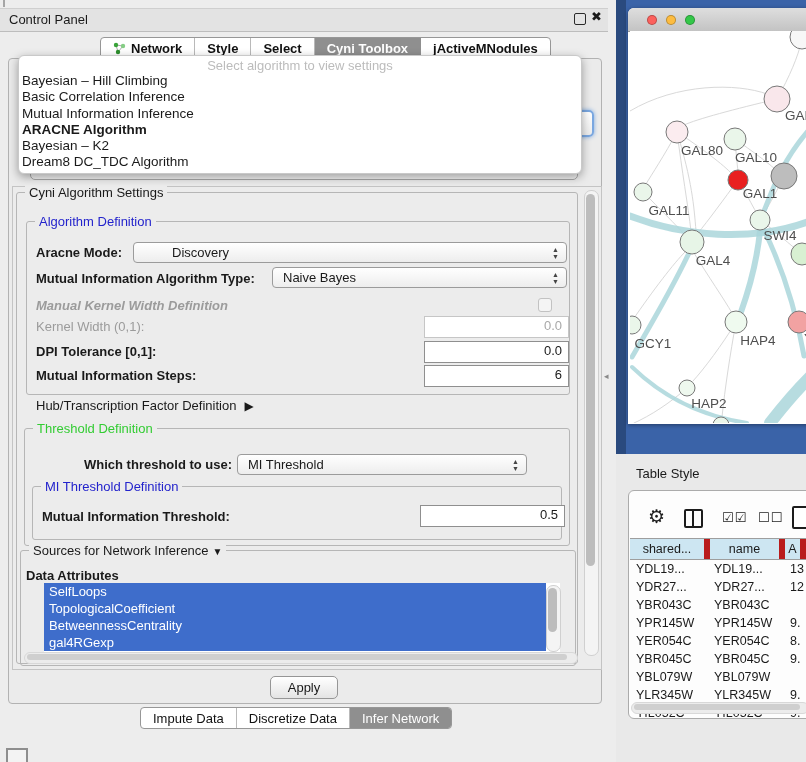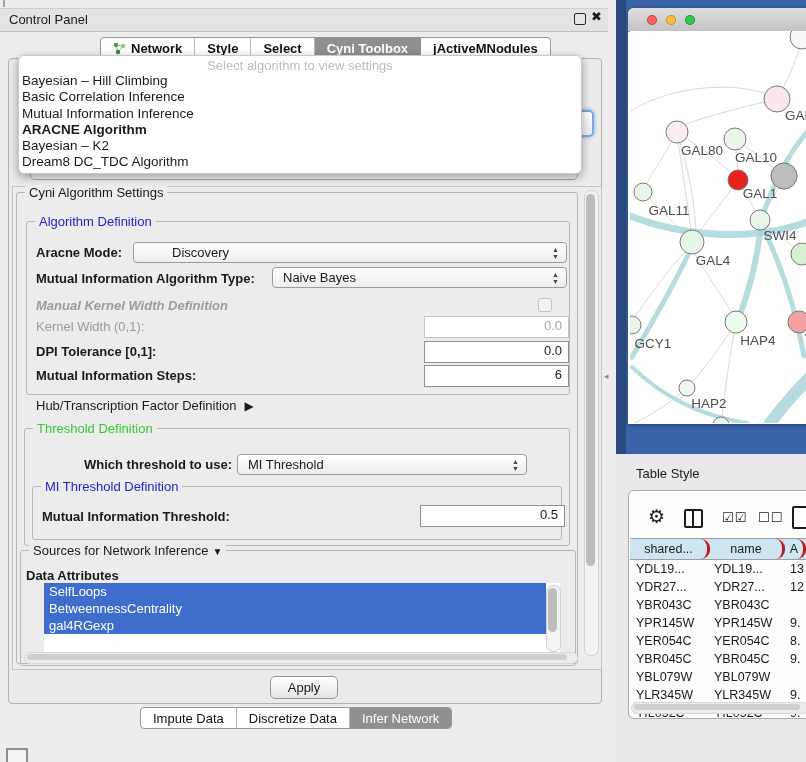--- a/index.html
+++ b/index.html
@@ -83,21 +83,21 @@
   #tp-box{left:628px;top:490px;width:184px;height:227px;background:#fdfdfd;border:1px solid #ababab;border-radius:6px;}
   .tbicon{position:absolute;color:#1c1c1c;}
   #gear-icon{left:648px;top:505px;font-size:19px;}
   #cols-icon{left:684px;top:509px;width:15px;height:15px;border:2px solid #1c1c1c;border-radius:2px;}
   #cols-icon::after{content:"";position:absolute;left:6px;top:0;width:2px;height:15px;background:#1c1c1c;}
   #check-icon{left:722px;top:510px;font-size:13px;letter-spacing:1px;}
   #uncheck-icon{left:758px;top:510px;font-size:13px;letter-spacing:1px;}
   #doc-icon{left:792px;top:506px;width:16px;height:19px;border:2px solid #1c1c1c;border-radius:2px;background:#fff;}
   #tbl{left:630px;top:538px;width:176px;position:absolute;font-size:12.5px;}
   #tbl-header{display:flex;height:20px;background:#cde6f2;border-top:1px solid #9e9e9e;border-bottom:1px solid #9e9e9e;}
-  #tbl-header .hc{display:flex;align-items:center;justify-content:center;border-right:3px solid #b91c1c;box-sizing:border-box;overflow:hidden;border-radius:9px;}
+  #tbl-header .hc{display:flex;align-items:center;justify-content:center;border-right:6px solid #b91c1c;box-sizing:border-box;overflow:hidden;}
   .trow{display:flex;height:18px;line-height:18px;}
   .trow .c{overflow:hidden;white-space:nowrap;box-sizing:border-box;}
   .c1{width:80px;padding-left:6px;}
   .c2{width:75px;padding-left:4px;}
   .c3{flex:1;padding-left:5px;}
   #tbl-hscroll{left:631px;top:702px;width:176px;}
   #collapse-handle{left:604px;top:371px;font-size:9px;color:#8a8a8a;}
   #corner-grip{left:6px;top:748px;width:18px;height:16px;border:2px solid #8e8e8e;background:#f3f3f3;}
   #top-left-tick{left:3px;top:0;width:2px;height:7px;background:#a5a5a5;}
 </style>
@@ -209,20 +209,21 @@
 </div>
 <div class="lbl b" style="left:42px;top:509px;">Mutual Information Threshold:</div>
 <div class="field" style="left:420px;top:505px;width:137px;">0.5</div>
 
 <div class="fs" style="left:20px;top:550px;width:554px;height:114px;">
   <span class="lg"><span>Sources for Network Inference</span><span class="tri-down">▼</span></span>
 </div>
 <div class="lbl b" style="left:26px;top:568px;">Data Attributes</div>
 <div class="abs" id="attr-list">
     <div class="attr-item" style="background: rgb(62, 109, 203);">SelfLoops</div>
+    <div class="attr-item" style="background: rgb(62, 109, 203);">TopologicalCoefficient</div>
     <div class="attr-item" style="background: rgb(62, 109, 203);">BetweennessCentrality</div>
     <div class="attr-item" style="background: rgb(62, 109, 203);">gal4RGexp</div>
   </div>
 <div class="abs vscroll" id="attr-vscroll">
     <div class="vthumb" style="top:2px;height:44px;"></div>
   </div>
 <div class="hscroll" style="left:24px;top:652px;width:552px;">
     <div class="hthumb" style="left:2px;width:540px;"></div>
   </div>
 

